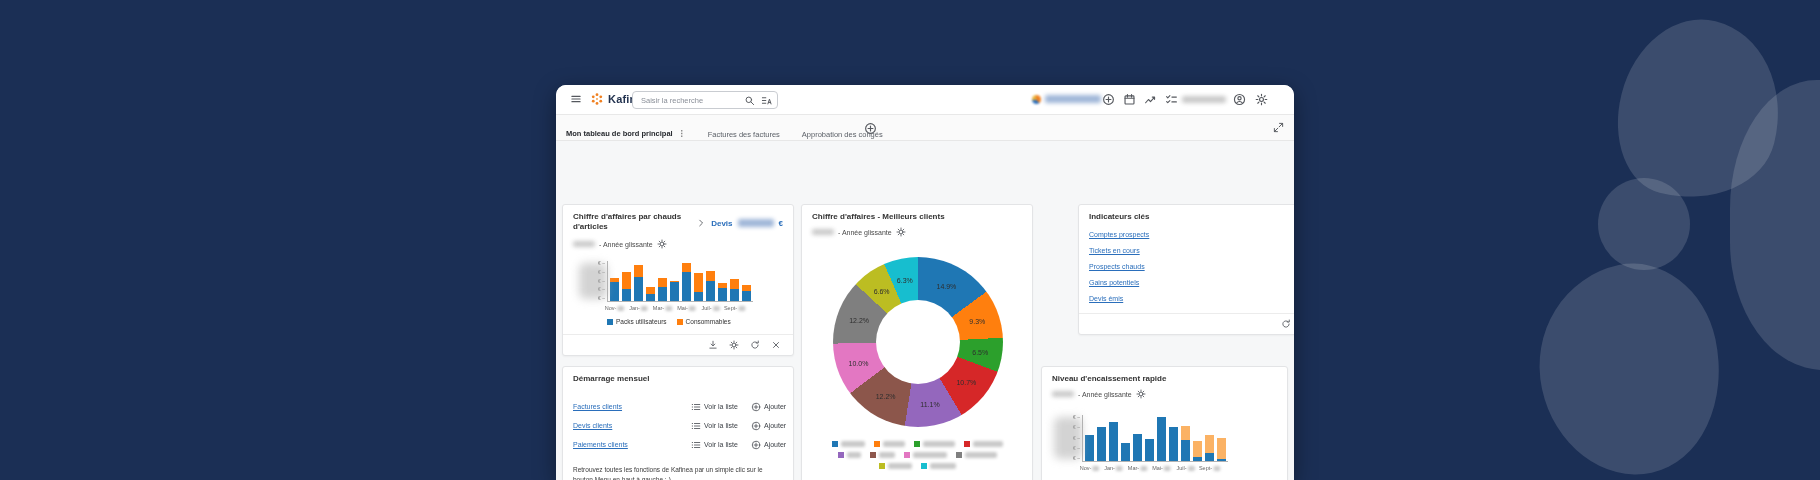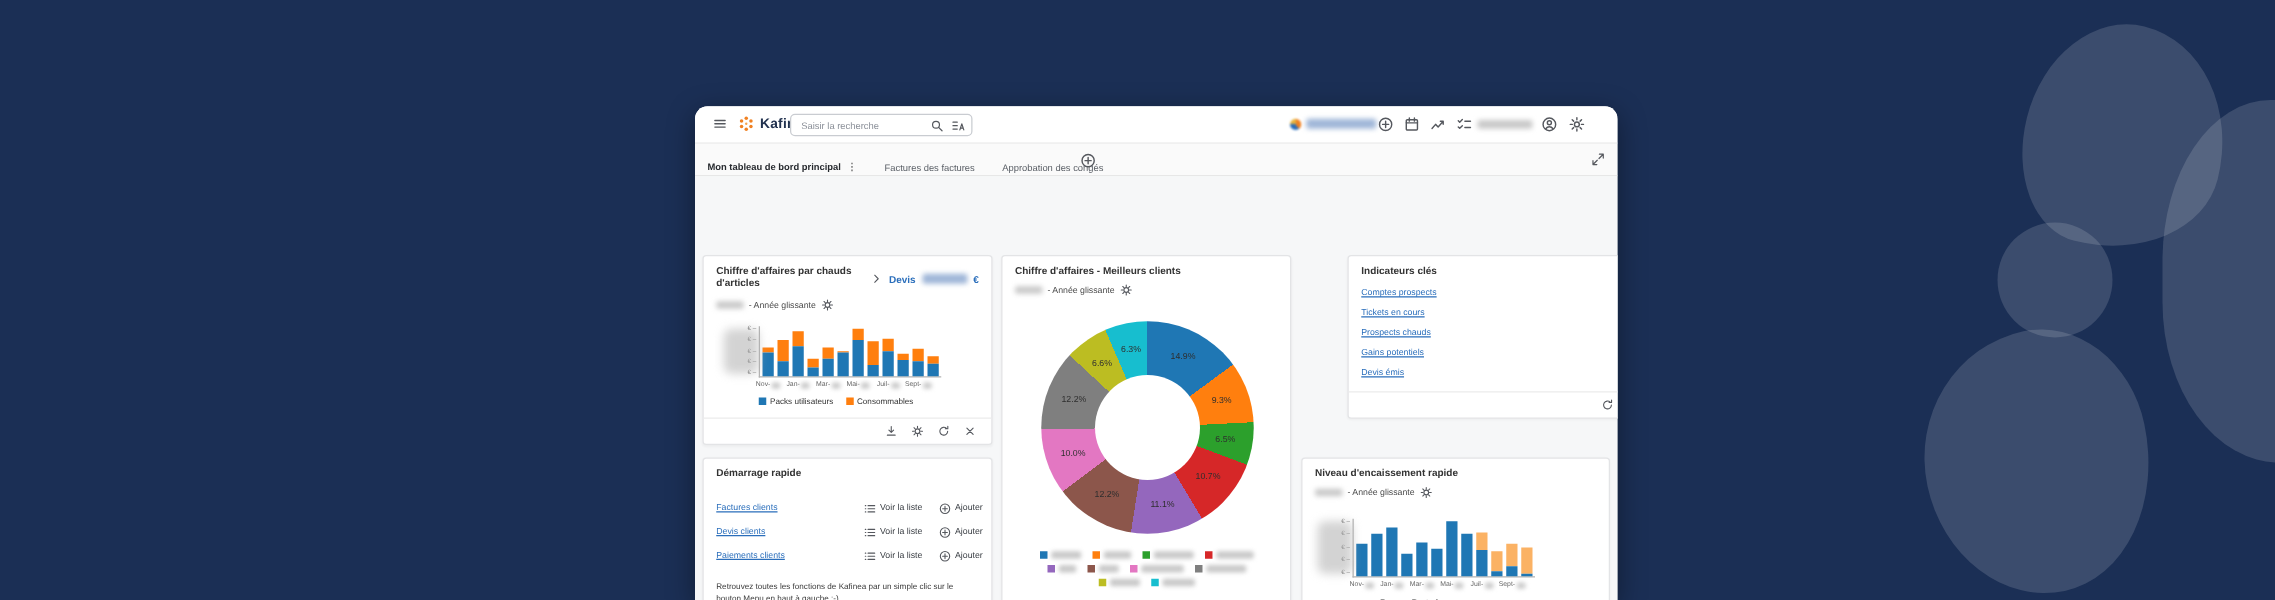--- a/index.html
+++ b/index.html
@@ -343,21 +343,21 @@
             </span>
           <span class="icon foot-ic">
               <svg width="10" height="10" viewBox="0 0 16 16">
                 <path d="M4 4l8 8M12 4l-8 8" fill="none" stroke="#55585e" stroke-width="1.4" stroke-linecap="round" stroke-linejoin="round"></path>
               </svg>
             </span>
         </div>
       </div>
 
       <div class="card card-b">
-        <div class="card-title">Démarrage rapide</div>
+        <div class="card-title">Démarrage mensuel</div>
         <div id="demarrage-rows">
             <div class="qrow" style="top: 36px;">
               <span class="qlink">Factures clients</span>
               <span class="qbtn list">
                 <span class="icon">
                   <svg width="10" height="10" viewBox="0 0 16 16">
                     <path d="M5.5 4h8.5M5.5 8h8.5M5.5 12h8.5M2 4h.6M2 8h.6M2 12h.6" fill="none" stroke="#55585e" stroke-width="1.4" stroke-linecap="round" stroke-linejoin="round"></path>
                   </svg>
                 </span>
                 <span>Voir la liste</span>

